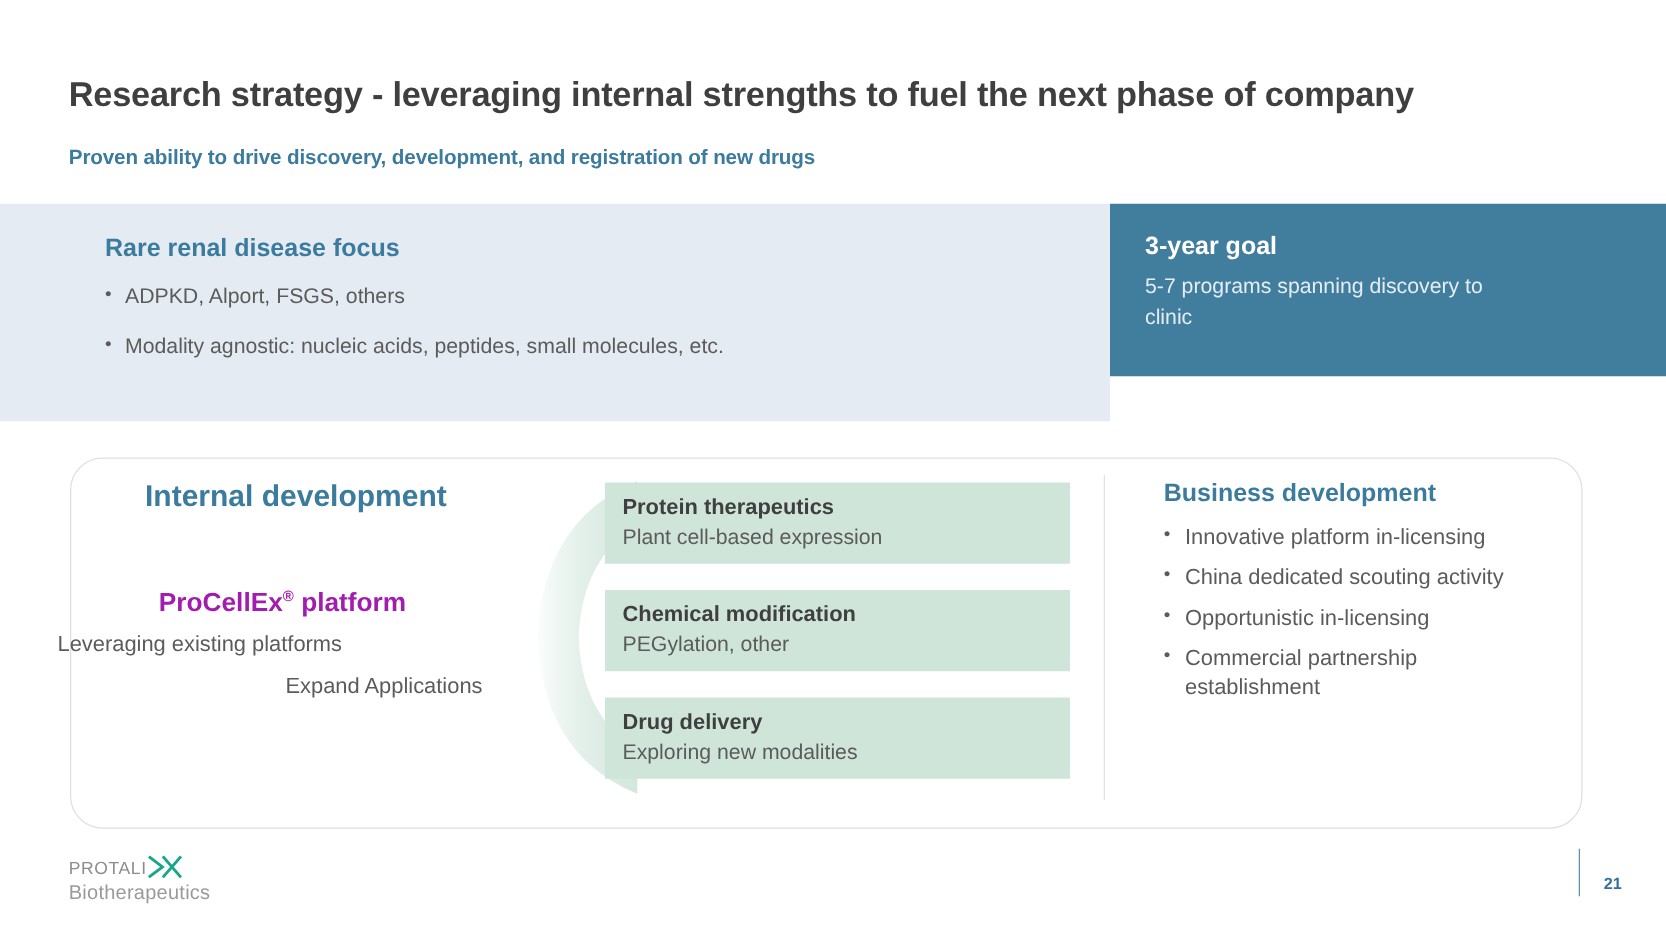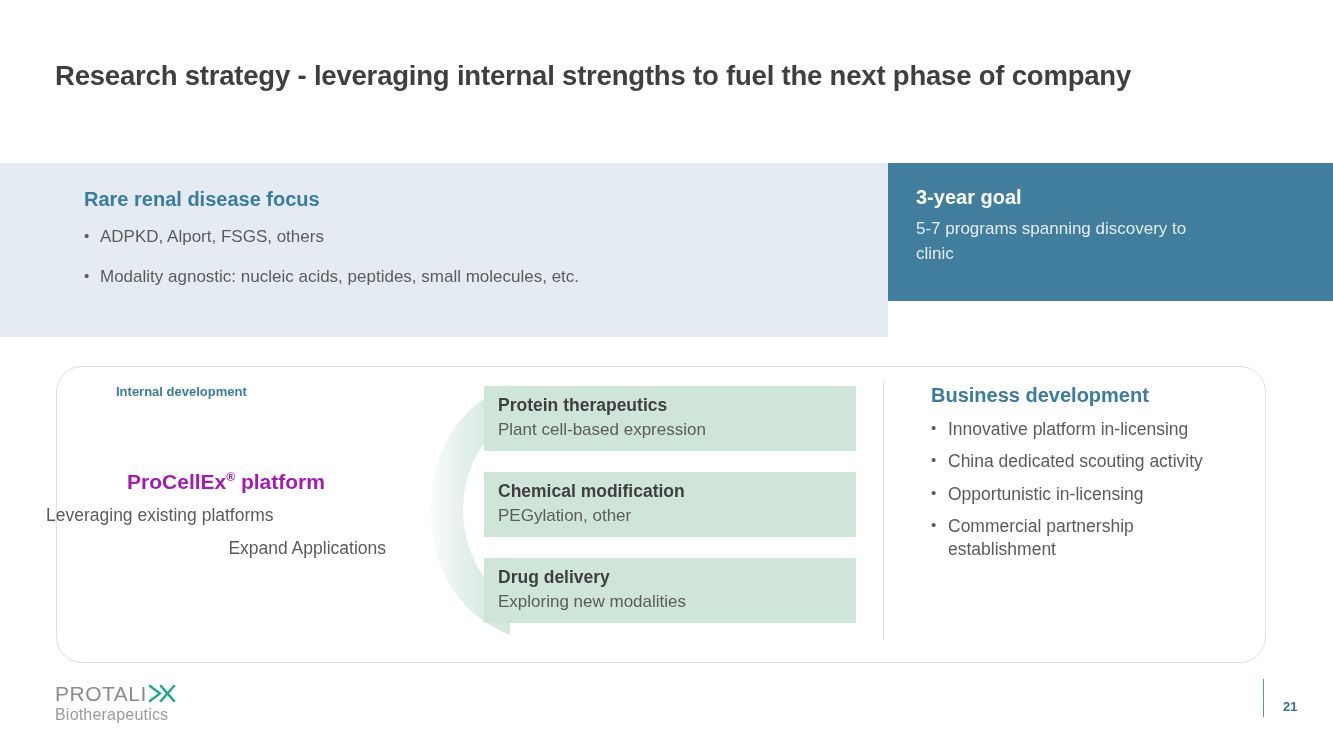--- a/index.html
+++ b/index.html
@@ -63,21 +63,21 @@
     overflow: hidden;
   }
   
   .fan {
     position: absolute; left: 360px; top: 385px; width: 150px; height: 250px;
     pointer-events: none;
   }
 
   .int-head {
     position: absolute; left: 116px; top: 384px;
-    font-size: 13px; font-weight: bold; color: #3b7b9d;
+    font-size: 24px; font-weight: bold; color: #3b7b9d;
   }
   .plat-head {
     position: absolute; left: 66px; top: 470px; width: 320px; text-align: center;
     font-size: 21px; font-weight: bold; color: #a21caf;
   }
   .plat-head sup { font-size: 12px; vertical-align: super; }
   .plat-l1 {
     position: absolute; left: 46px; top: 505px; width: 340px; 
     font-size: 17.5px; color: #5b5b5b;
   }
@@ -113,21 +113,21 @@
   .bd-row {
     display: flex; align-items: flex-start;
     font-size: 17.5px; color: #5b5b5b; line-height: 1.28; margin-bottom: 10px;
   }
   .bd-dot { width: 17px; flex: 0 0 17px; font-size: 15px; }
   .bd-txt { flex: 1 1 auto; }
 
   
   .logo { position: absolute; left: 55px; top: 683px; }
   .logo-main {
-    font-size: 21px; color: #8c8c8c; letter-spacing: 0.5px;
+    font-size: 14px; color: #8c8c8c; letter-spacing: 0.5px;
     line-height: 1; display: flex; align-items: center; font-weight: normal;
   }
   .logo-x { margin-left: 1px; line-height: 0; }
   .logo-sub {
     font-size: 16px; color: #9a9a9a; letter-spacing: 0.2px; margin-top: 2px;
   }
 
   .pg-divider {
     position: absolute; left: 1263px; top: 679px; width: 1px; height: 38px;
     background: #5c8fae;
@@ -136,20 +136,21 @@
     position: absolute; left: 1283px; top: 699px;
     font-size: 13px; font-weight: bold; color: #35719c;
   }
 </style>
 </head>
 <body>
 
 <div class="slide">
 
   <div class="title">Research strategy - leveraging internal strengths to fuel the next phase of company</div>
+  <div class="subtitle">Proven ability to drive discovery, development, and registration of new drugs</div>
 
   <div class="banner-left">
     <div class="b-head">Rare renal disease focus</div>
     <div class="bullets">
       <div class="bullet-row">
         <span class="bullet-dot">•</span>
         <span class="bullet-txt">ADPKD, Alport, FSGS, others</span>
       </div>
       <div class="bullet-row">
         <span class="bullet-dot">•</span>

